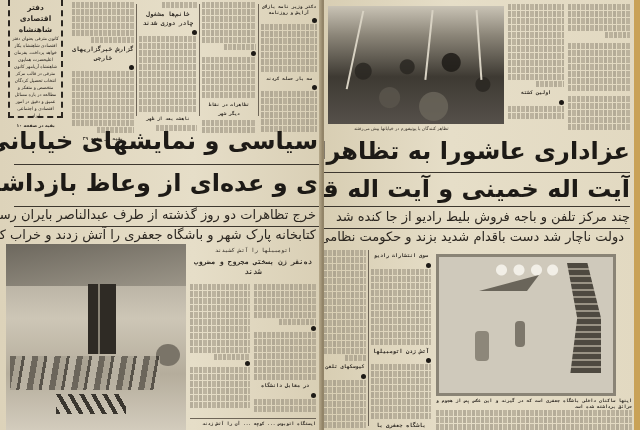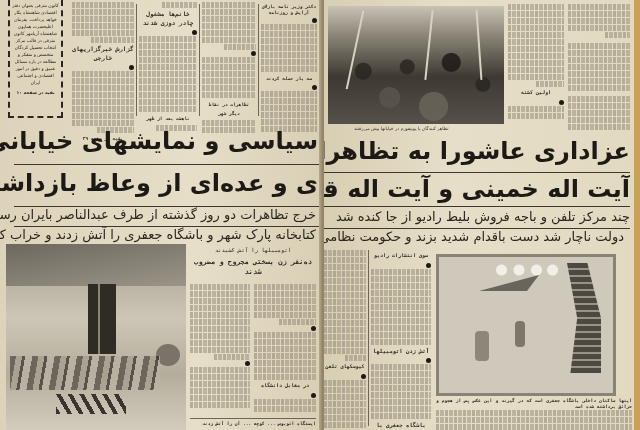--- a/index.html
+++ b/index.html
@@ -46,20 +46,21 @@
       background: #a9a293;
     }
     .caption { position:absolute; direction: rtl; font-size: 4.5px; color:#3a342b; white-space:nowrap; }
   </style>
 </head>
 <body>
 
 <div class="page left">
 
   <div class="boxed">
+    <span class="btitle">دفتر اقتصادی شاهنشاه</span>
     <span>کانون مترقی بعنوان دفتر اقتصادی شاهنشاه بکار خواهد پرداخت. بفرمان اعلیحضرت همایون شاهنشاه آریامهر کانون مترقی در قالب مرکز انتخاب تحصیل کردگان متخصص و متفکر و مطالعه در باره مسائل عمیق و دقیق در امور اقتصادی و اجتماعی ایران</span>
     <div style="margin-top:3px;font-weight:bold;">بقیه در صفحه ۱۰</div>
   </div>
 
   <div class="col" style="left:72px; top:2px; width:62px; height:118px;">
     <span class="filler"></span><span class="filler"></span><span class="filler"></span><span class="filler"></span><span class="filler"></span><span class="filler" style="width:70%"></span>
     <span class="sub">گزارش خبرگزاریهای خارجی</span>
     <span class="bullet"></span>
     <span class="filler"></span><span class="filler"></span><span class="filler"></span><span class="filler"></span><span class="filler"></span><span class="filler"></span><span class="filler"></span><span class="filler"></span><span class="filler" style="width:60%"></span>
     <span class="sub" style="font-size:4.5px;line-height:7px;">بقیه در صفحه ۳۹</span>

